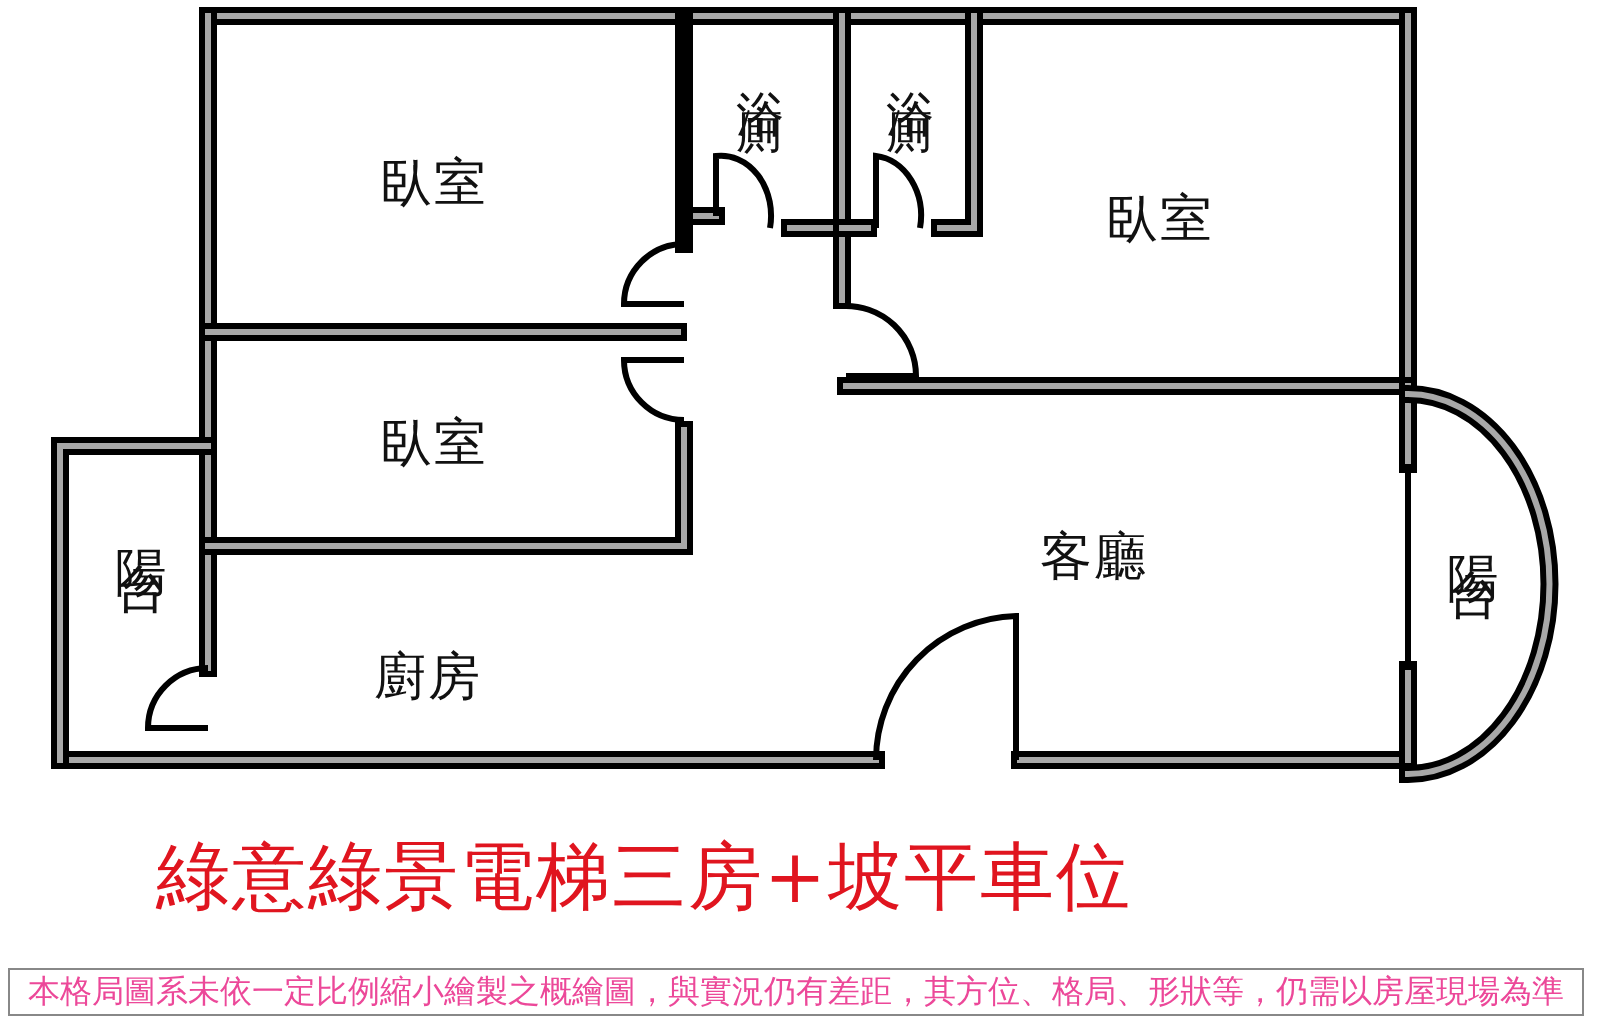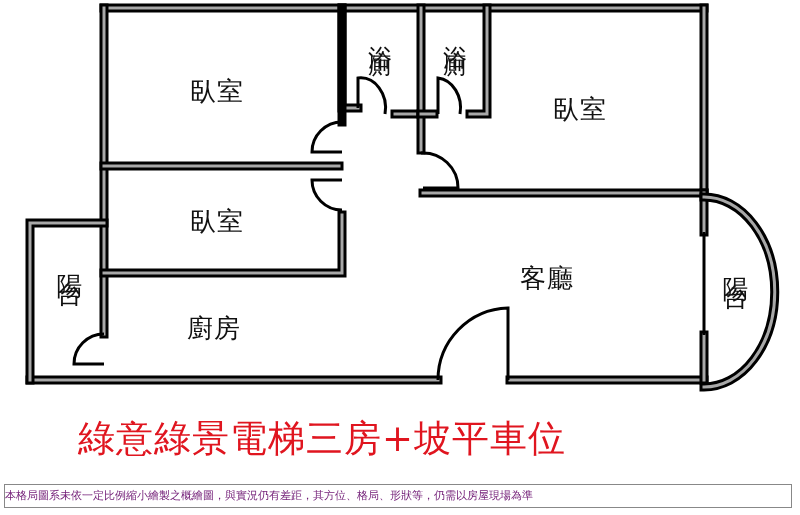--- a/index.html
+++ b/index.html
@@ -4,21 +4,21 @@
 <style>
   html, body { margin: 0; padding: 0; background: #ffffff; }
   body { width: 800px; height: 515px; position: relative; overflow: hidden; font-family: "DejaVu Sans", sans-serif; }
   #plan { position: absolute; left: 0; top: 0; width: 800px; height: 400px; }
   .wall-o { stroke: #000; stroke-width: 9; fill: none; stroke-linecap: square; }
   .wall-i { stroke: #a8a8a8; stroke-width: 3; fill: none; stroke-linecap: square; }
   .door { stroke: #000; stroke-width: 3; fill: none; }
   .room-label { position: absolute; font-size: 26px; color: #111; letter-spacing: 1px; white-space: nowrap; font-family: "DejaVu Sans", sans-serif; }
   .vert { writing-mode: vertical-rl; text-orientation: upright; letter-spacing: 6px; }
   #title { position: absolute; left: 0; width: 644px; top: 414px; text-align: center; font-size: 37px; color: #e0151f; font-family: "DejaVu Serif", serif; letter-spacing: 1px; }
-  #disclaimer { position: absolute; left: 4px; top: 484px; width: 788px; height: 24px; border: 1px solid #888; box-sizing: border-box; text-align: left; font-size: 11px; line-height: 22px; color: #701a75; font-family: "DejaVu Serif", serif; white-space: nowrap; overflow: hidden; }
+  #disclaimer { position: absolute; left: 4px; top: 484px; width: 788px; height: 24px; border: 1px solid #888; box-sizing: border-box; text-align: center; font-size: 16px; line-height: 22px; color: #ec4899; font-family: "DejaVu Serif", serif; white-space: nowrap; overflow: hidden; }
 </style>
 </head>
 <body>
 
 <svg id="plan" viewBox="0 0 800 400" xmlns="http://www.w3.org/2000/svg">
   <g>
 
     <path class="wall-o" d="M104 8 H704"></path>
       <path class="wall-i" d="M104 8 H704"></path>
 
@@ -74,18 +74,18 @@
     <path class="door" d="M438 380 A72 72 0 0 1 508 308 V380"></path>
   </g>
 </svg>
 
 <div class="room-label" style="left:190px;top:74px;">臥室</div>
 <div class="room-label vert" style="left:364px;top:26px;font-size:24px;">浴廁</div>
 <div class="room-label vert" style="left:439px;top:26px;font-size:24px;">浴廁</div>
 <div class="room-label" style="left:553px;top:92px;">臥室</div>
 <div class="room-label" style="left:190px;top:204px;">臥室</div>
 <div class="room-label vert" style="left:53px;top:254px;">陽台</div>
-<div class="room-label" style="left:187px;top:311px;">廚房</div>
+<div class="room-label" style="left:187px;top:321px;">廚房</div>
 <div class="room-label" style="left:520px;top:261px;">客廳</div>
 <div class="room-label vert" style="left:719px;top:257px;">陽台</div>
 
 <div id="title">綠意綠景電梯三房+坡平車位</div>
 <div id="disclaimer">本格局圖系未依一定比例縮小繪製之概繪圖，與實況仍有差距，其方位、格局、形狀等，仍需以房屋現場為準</div>
 
 </body></html>

